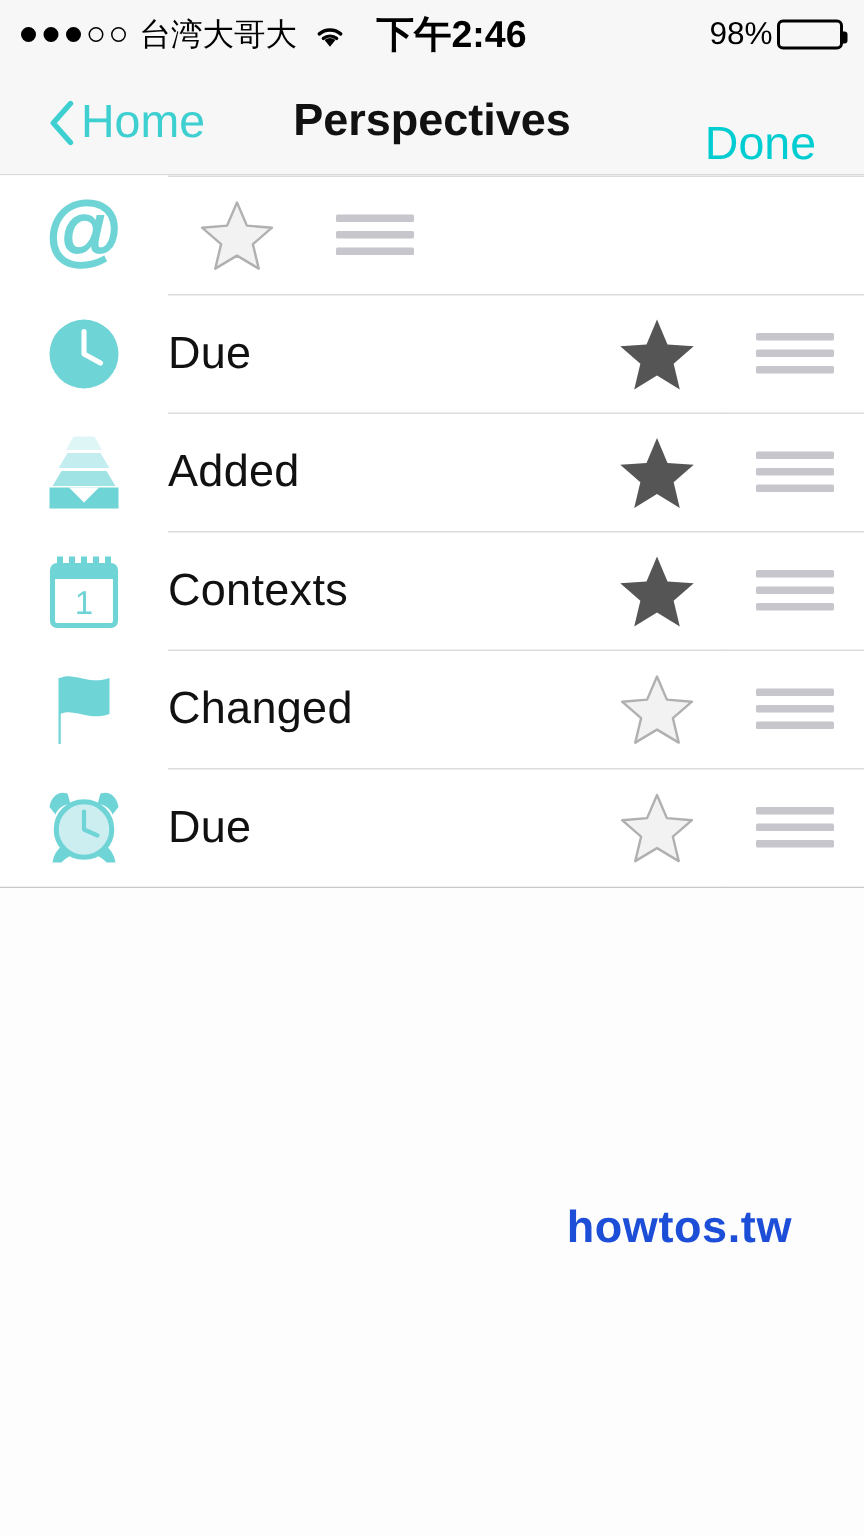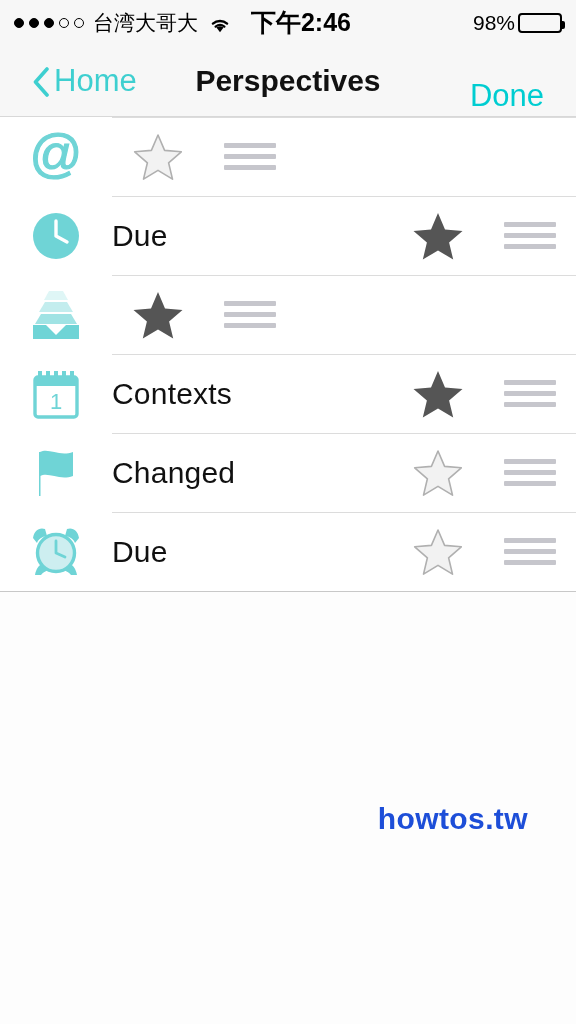--- a/index.html
+++ b/index.html
@@ -215,20 +215,21 @@
     <div class="row-sep"></div>
     <div class="row-icon">
       <svg width="54" height="52" viewBox="0 0 54 52">
         <path d="M20 2 H34 L39 11 H15 Z" fill="#6fd4d6" opacity="0.22"></path>
         <path d="M16 13 H38 L44 23 H10 Z" fill="#6fd4d6" opacity="0.42"></path>
         <path d="M12 25 H42 L48 35 H6 Z" fill="#6fd4d6" opacity="0.66"></path>
         <path d="M4 36 H50 V50 H4 Z" fill="#6fd4d6"></path>
         <path d="M17 36 H37 L27 46 Z" fill="#ffffff"></path>
       </svg>
     </div>
+    <div class="row-label">Added</div>
     <div class="row-star">
       <svg width="52" height="50" viewBox="0 0 52 50">
         <path d="M26 2 L33 18.6 L50.5 19.9 L37.1 31.5 L41.2 48.6 L26 39.4 L10.8 48.6 L14.9 31.5 L1.5 19.9 L19 18.6 Z" fill="#555555"></path>
       </svg>
     </div>
     <div class="row-handle">
       <span class="hbar"></span>
       <span class="hbar"></span>
       <span class="hbar"></span>
     </div>

